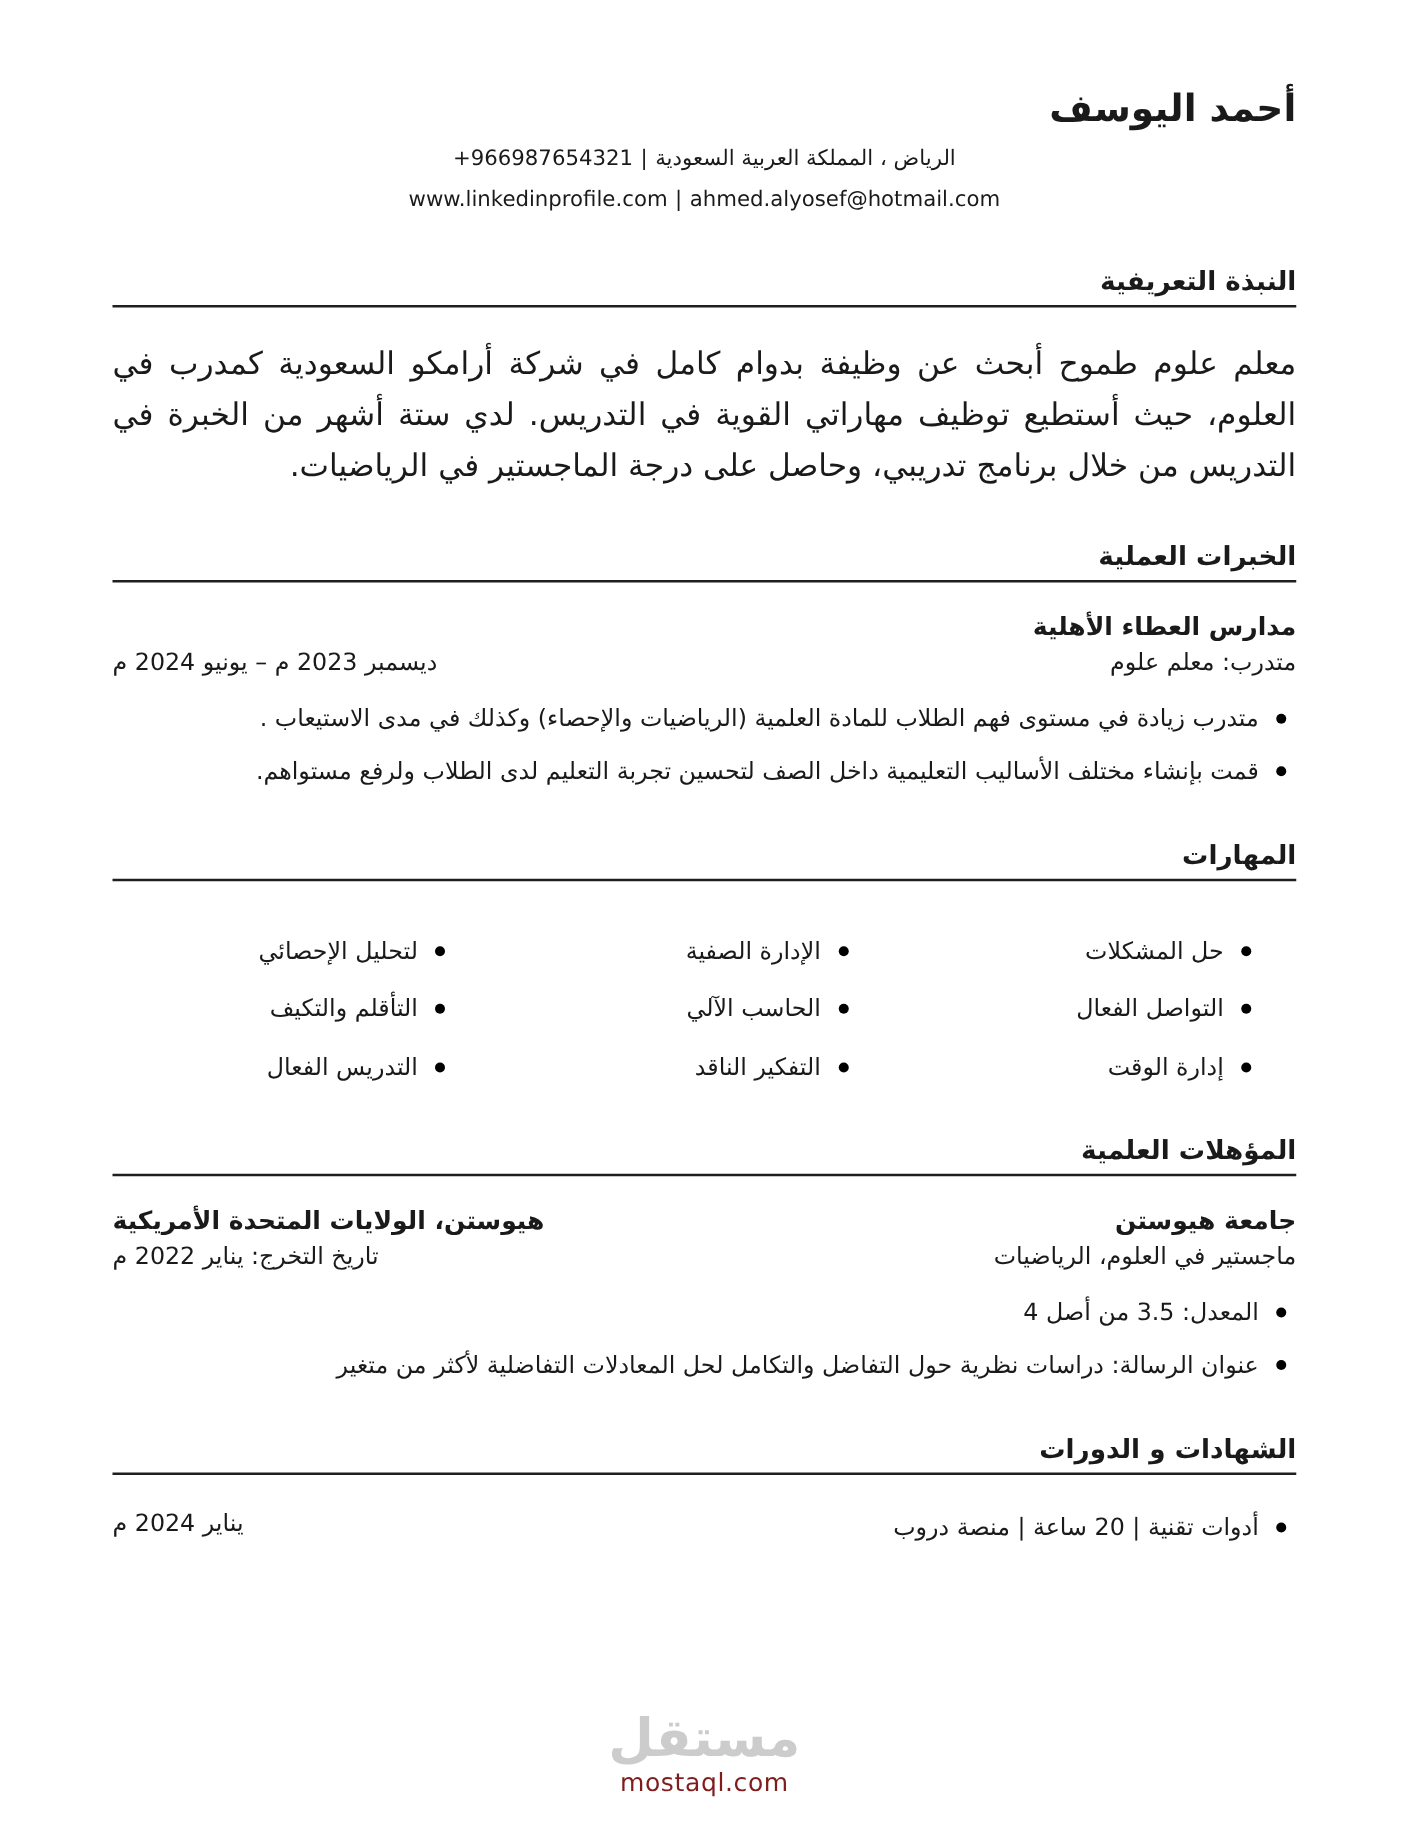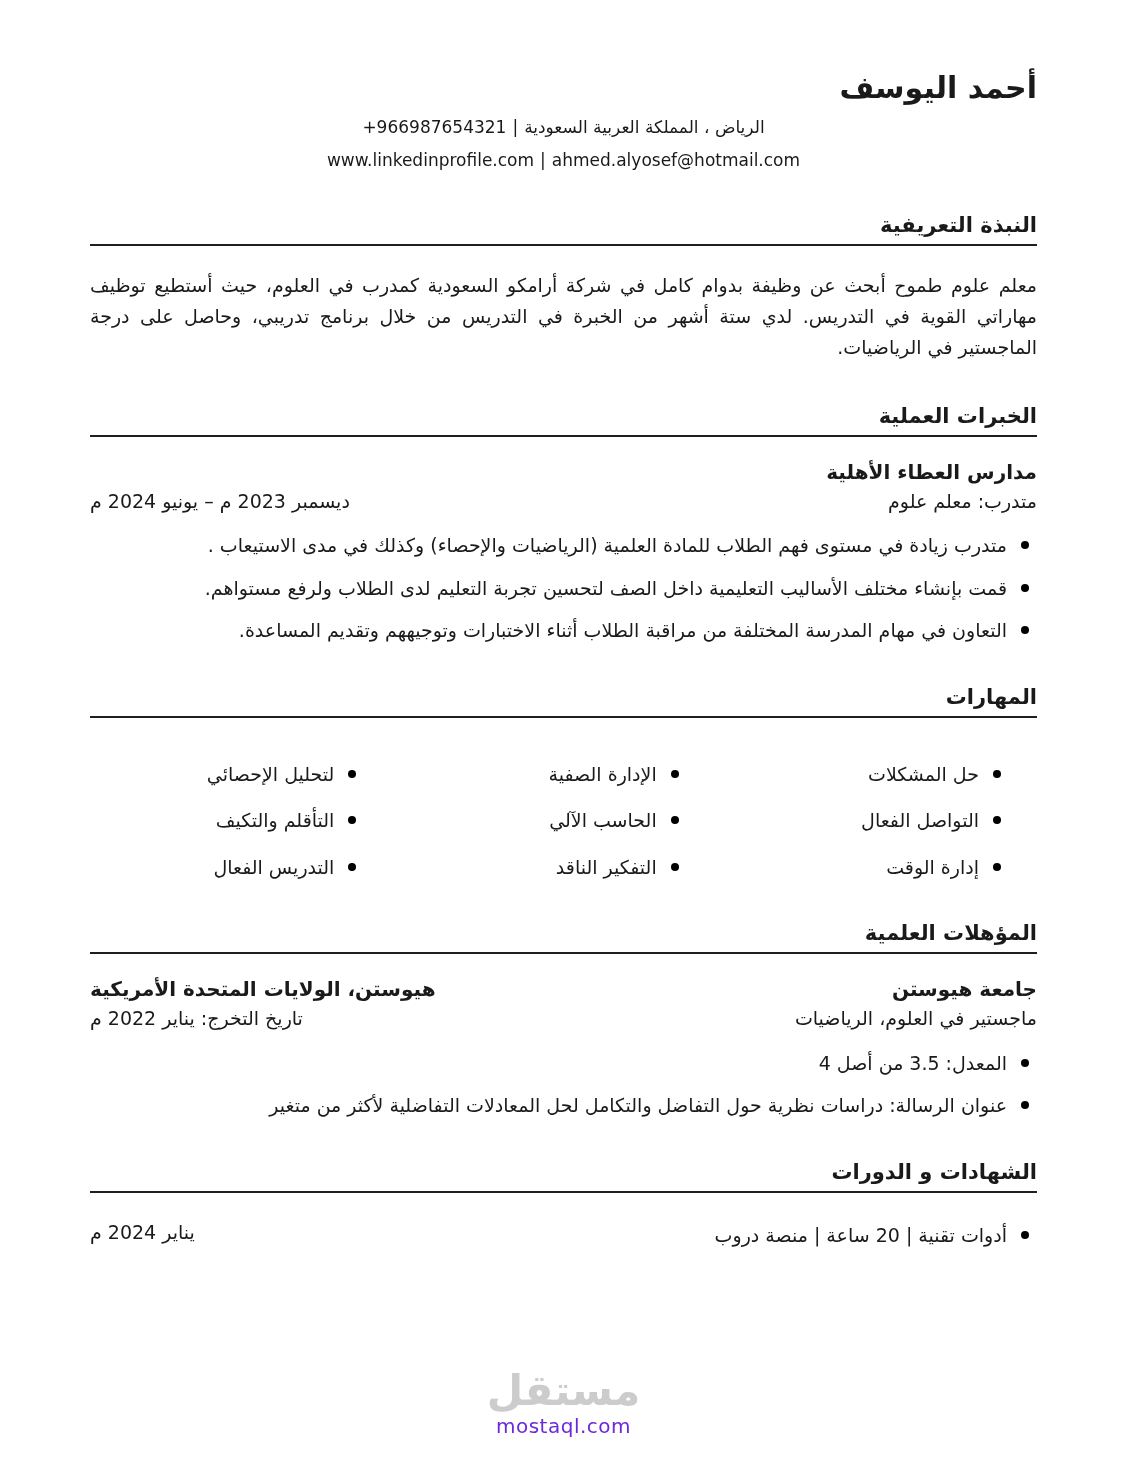--- a/index.html
+++ b/index.html
@@ -36,21 +36,21 @@
     text-align: right;
     margin-top: 40px;
   }
   .section-rule {
     border: none;
     border-bottom: 2px solid #1f1f1f;
     margin-top: 7px;
   }
   .paragraph {
     margin-top: 24px;
-    font-size: 19px;
+    font-size: 25px;
     line-height: 1.65;
     text-align: justify;
   }
   .two-col-row {
     display: flex;
     justify-content: space-between;
     align-items: baseline;
     font-size: 19px;
     line-height: 1.5;
   }
@@ -106,21 +106,21 @@
     color: #cccccc;
     user-select: none;
   }
   .watermark .wm-logo {
     font-size: 42px;
     font-weight: bold;
     line-height: 1.1;
   }
   .watermark .wm-site {
     font-size: 20px;
-    color: #6d28d9;
+    color: #7f1d1d;
     letter-spacing: 0.5px;
   }
 </style>
 </head>
 <body>
 
 <div class="page">
 
   <div>
     <div class="name">أحمد اليوسف</div>
@@ -149,24 +149,20 @@
       <span>ديسمبر 2023 م – يونيو 2024 م</span>
     </div>
     <div class="bullet-list">
       <div class="bullet-item">
         <span class="dot"></span>
         <span>متدرب زيادة في مستوى فهم الطلاب للمادة العلمية (الرياضيات والإحصاء) وكذلك في مدى الاستيعاب .</span>
       </div>
       <div class="bullet-item">
         <span class="dot"></span>
         <span>قمت بإنشاء مختلف الأساليب التعليمية داخل الصف لتحسين تجربة التعليم لدى الطلاب ولرفع مستواهم.</span>
-      </div>
-      <div class="bullet-item">
-        <span class="dot"></span>
-        <span>التعاون في مهام المدرسة المختلفة من مراقبة الطلاب أثناء الاختبارات وتوجيههم وتقديم المساعدة.</span>
       </div>
     </div>
   </div>
 
   <div>
     <div class="section-title">المهارات</div>
     <hr class="section-rule">
     <div class="skills-grid">
 
       <div class="bullet-item">

